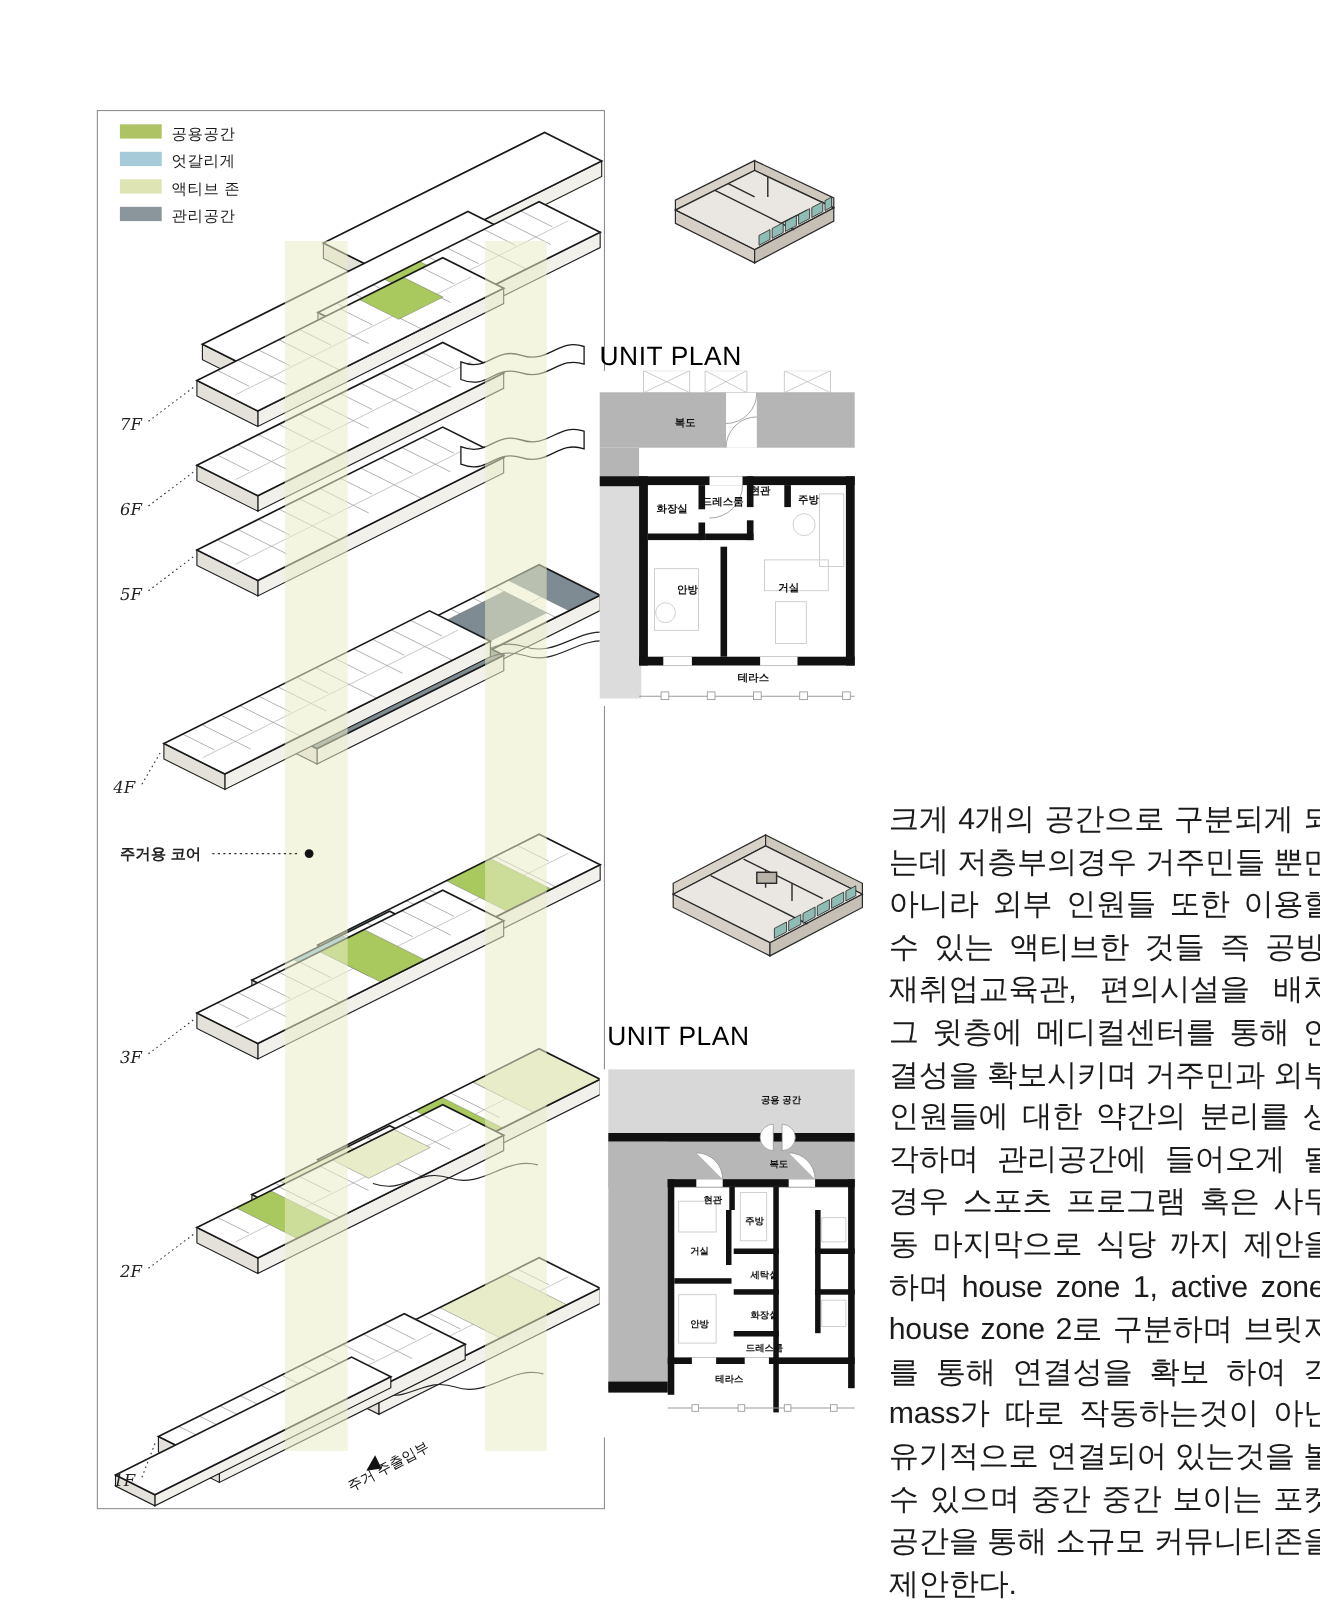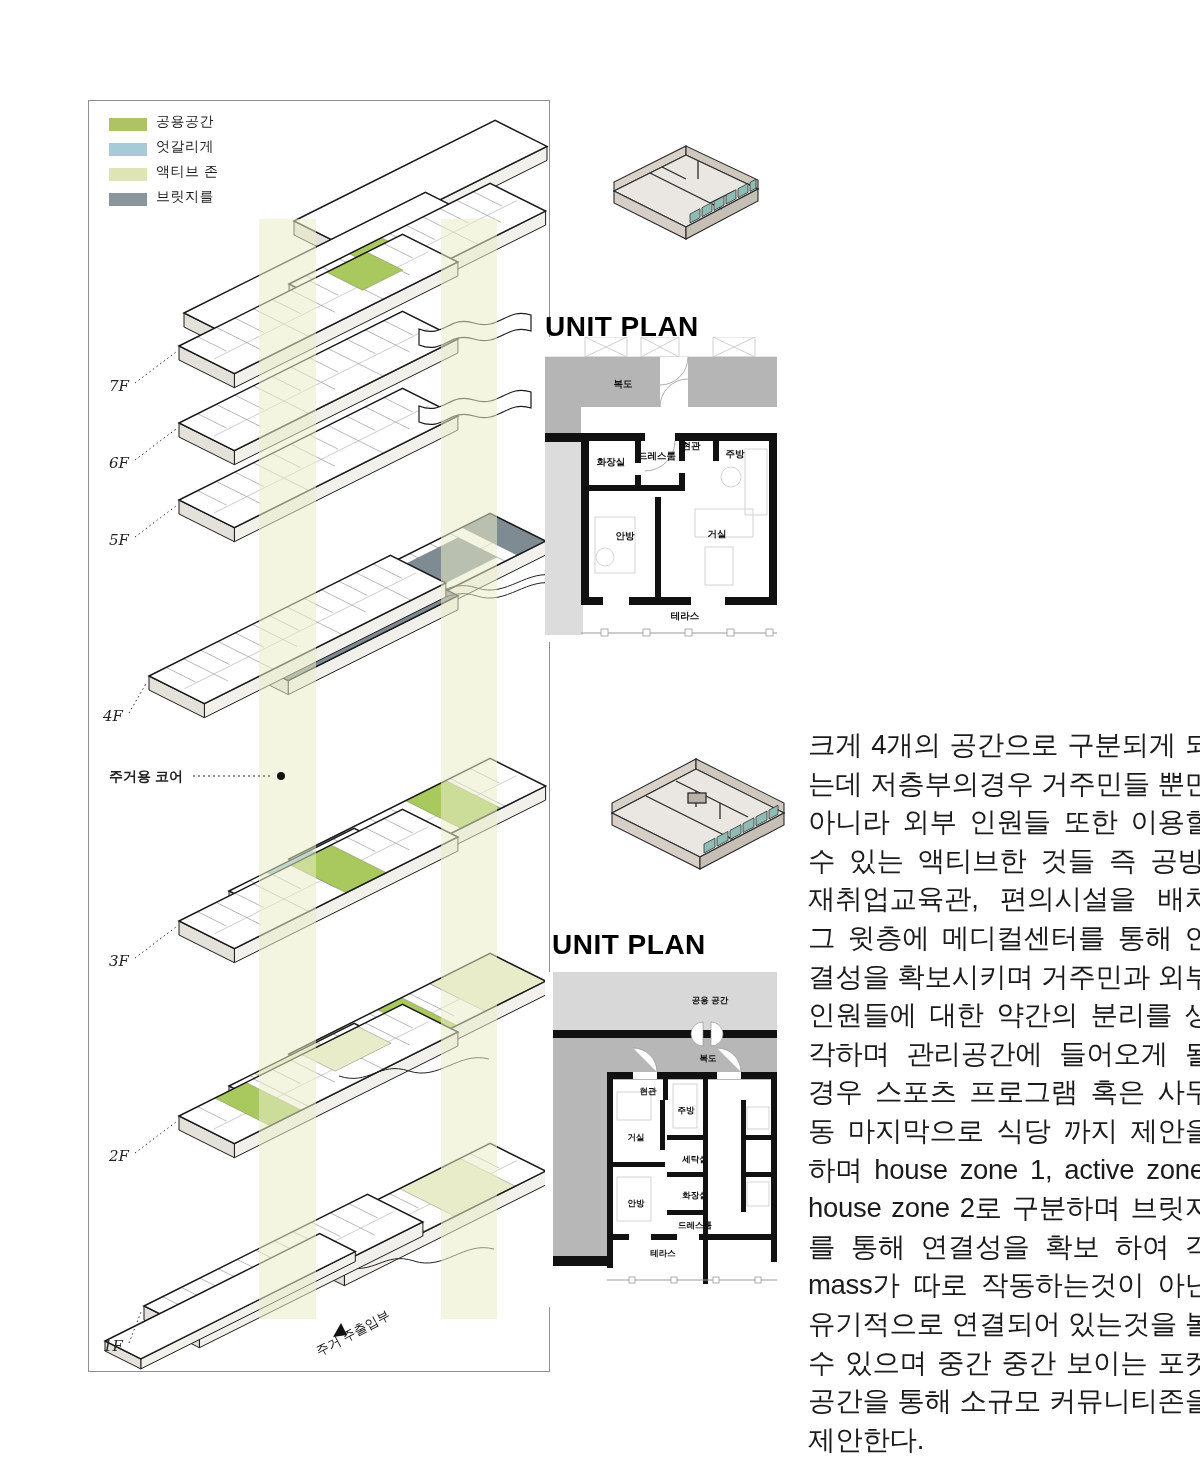--- a/index.html
+++ b/index.html
@@ -5,34 +5,34 @@
   html,body{margin:0;padding:0;background:#fff;}
   .page{position:relative;width:1200px;height:1466px;background:#fff;overflow:hidden;
         font-family:"Liberation Sans",sans-serif;color:#1a1a1a;}
   .abs{position:absolute;}
 
   
   #axon-panel{left:88px;top:100px;width:460px;height:1270px;border:1px solid #8f8f8f;background:#fff;}
   #axon{position:absolute;left:0;top:0;width:460px;height:1270px;}
 
   .legend{position:absolute;left:20px;top:12px;display:flex;flex-direction:column;gap:7px;z-index:5;}
-  .legend-row{display:flex;align-items:flex-end;gap:9px;}
+  .legend-row{display:flex;align-items:flex-start;gap:9px;}
   .chip{width:38px;height:13px;display:inline-block;}
   .c0{background:#aec464;} .c1{background:#a6cad7;} .c2{background:#dfe4b4;} .c3{background:#8b969c;}
   .legend-label{font-size:14px;letter-spacing:.5px;color:#1a1a1a;}
 
   .flabel{font-style:italic;font-size:15px;fill:#222;font-family:"DejaVu Serif",serif;}
   .core-label{font-size:14px;font-weight:600;fill:#222;}
   .ent-label{font-size:13px;fill:#111;}
 
   
   .unit-desc{position:absolute;font-size:10.5px;line-height:1.55;color:#333;}
   #unit1-desc{left:592px;top:243px;width:198px;}
   #unit2-desc{left:601px;top:884px;width:190px;}
-  .plan-title{position:absolute;font-size:28px;font-weight:700;letter-spacing:.5px;color:#000;}
+  .plan-title{position:absolute;font-size:24px;font-weight:400;letter-spacing:.5px;color:#000;}
   #unit1-title{left:545px;top:311px;}
   #unit2-title{left:552px;top:929px;}
   #unit1-iso{left:600px;top:131px;} #unit2-iso{left:600px;top:741px;}
   #plan1{left:545px;top:337px;} #plan2{left:545px;top:972px;}
   .room{font-size:9.5px;font-weight:bold;fill:#111;}
   .room2{font-size:8.5px;font-weight:bold;fill:#111;}
 
   
   #main-text{left:795px;top:726px;width:404px;font-size:27.5px;line-height:38.6px;
              text-align:justify;color:#1b1b1b;letter-spacing:-.3px;margin-left:13px;}
@@ -335,21 +335,21 @@
       <div class="legend-row">
         <span class="chip c1"></span>
         <span class="legend-label">엇갈리게</span>
       </div>
       <div class="legend-row">
         <span class="chip c2"></span>
         <span class="legend-label">액티브 존</span>
       </div>
       <div class="legend-row">
         <span class="chip c3"></span>
-        <span class="legend-label">브릿지를</span>
+        <span class="legend-label">관리공간</span>
       </div>
     </div>
   </div>
 
   <svg class="abs" id="unit1-iso" width="170" height="115" viewBox="0 0 170 115">
     <g stroke="#2b2b2b" stroke-width="1.1">
       <path d="M14,60 L86,24 L86,15 L14,51 Z" fill="#d9d2c9"></path>
       <path d="M86,24 L158,58 L158,49 L86,15 Z" fill="#cfc8bf"></path>
       <path d="M14,60 L86,96 L158,58 L86,24 Z" fill="#eae6e1"></path>
       <path d="M14,60 L86,96 L86,108 L14,72 Z" fill="#d6cfc7"></path>

